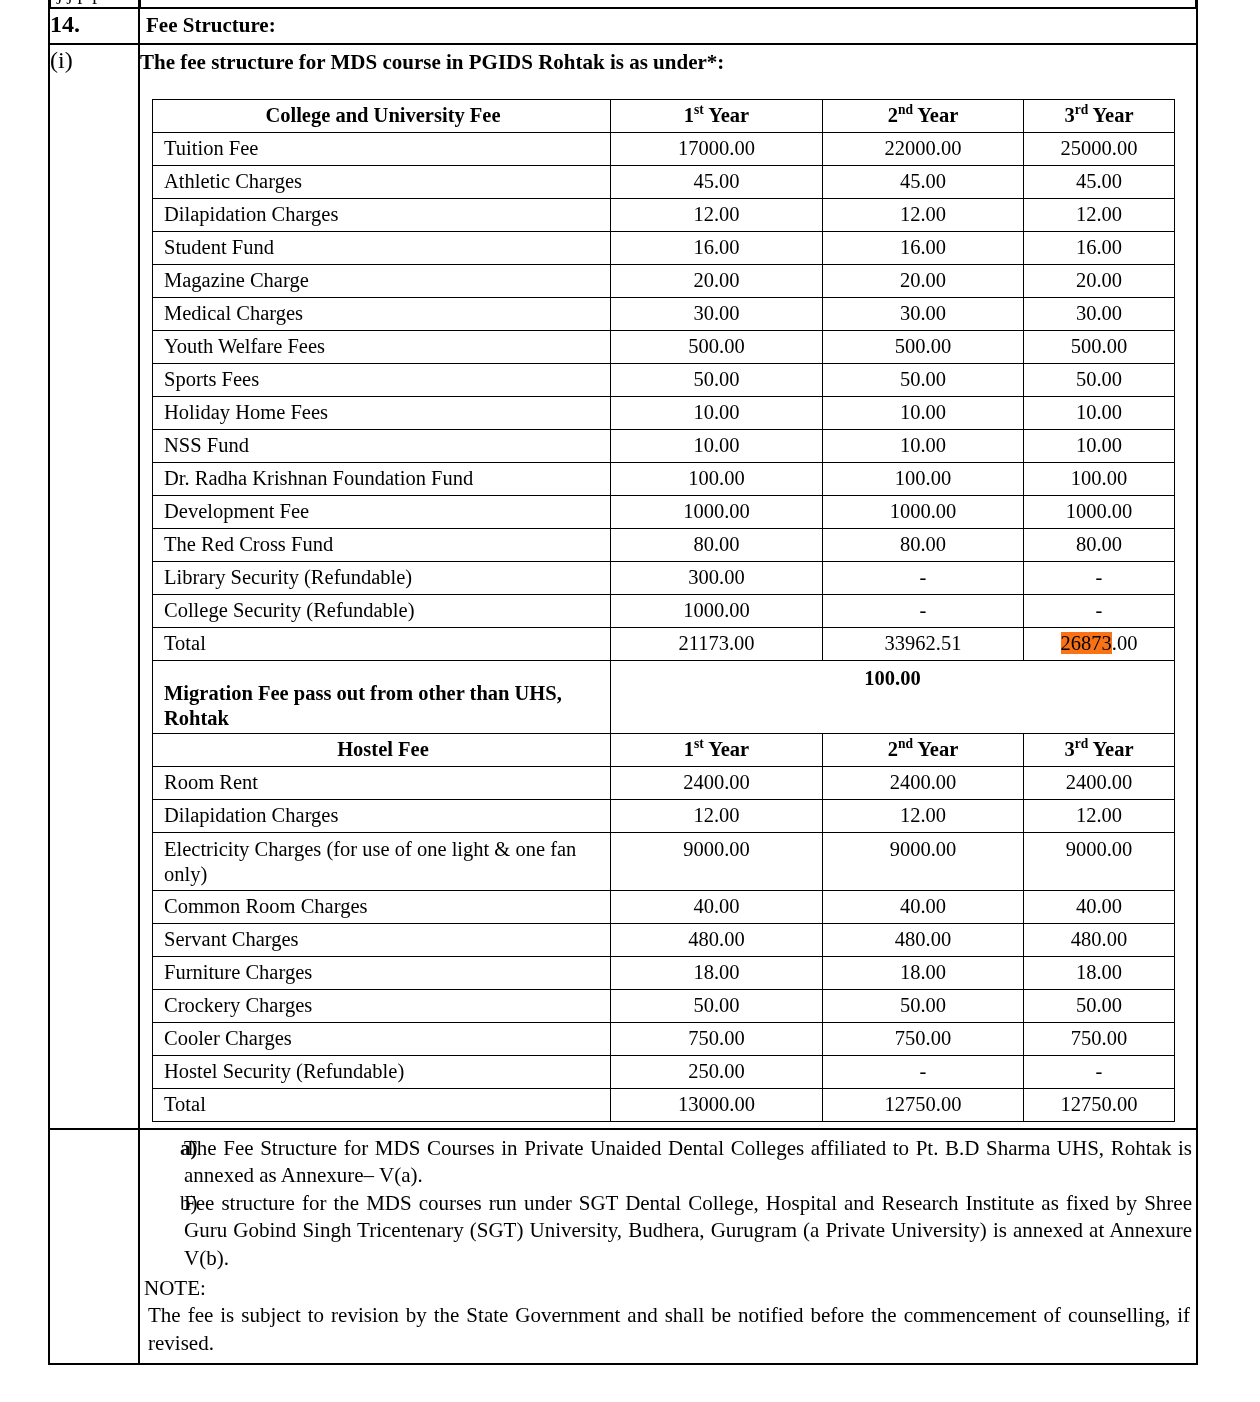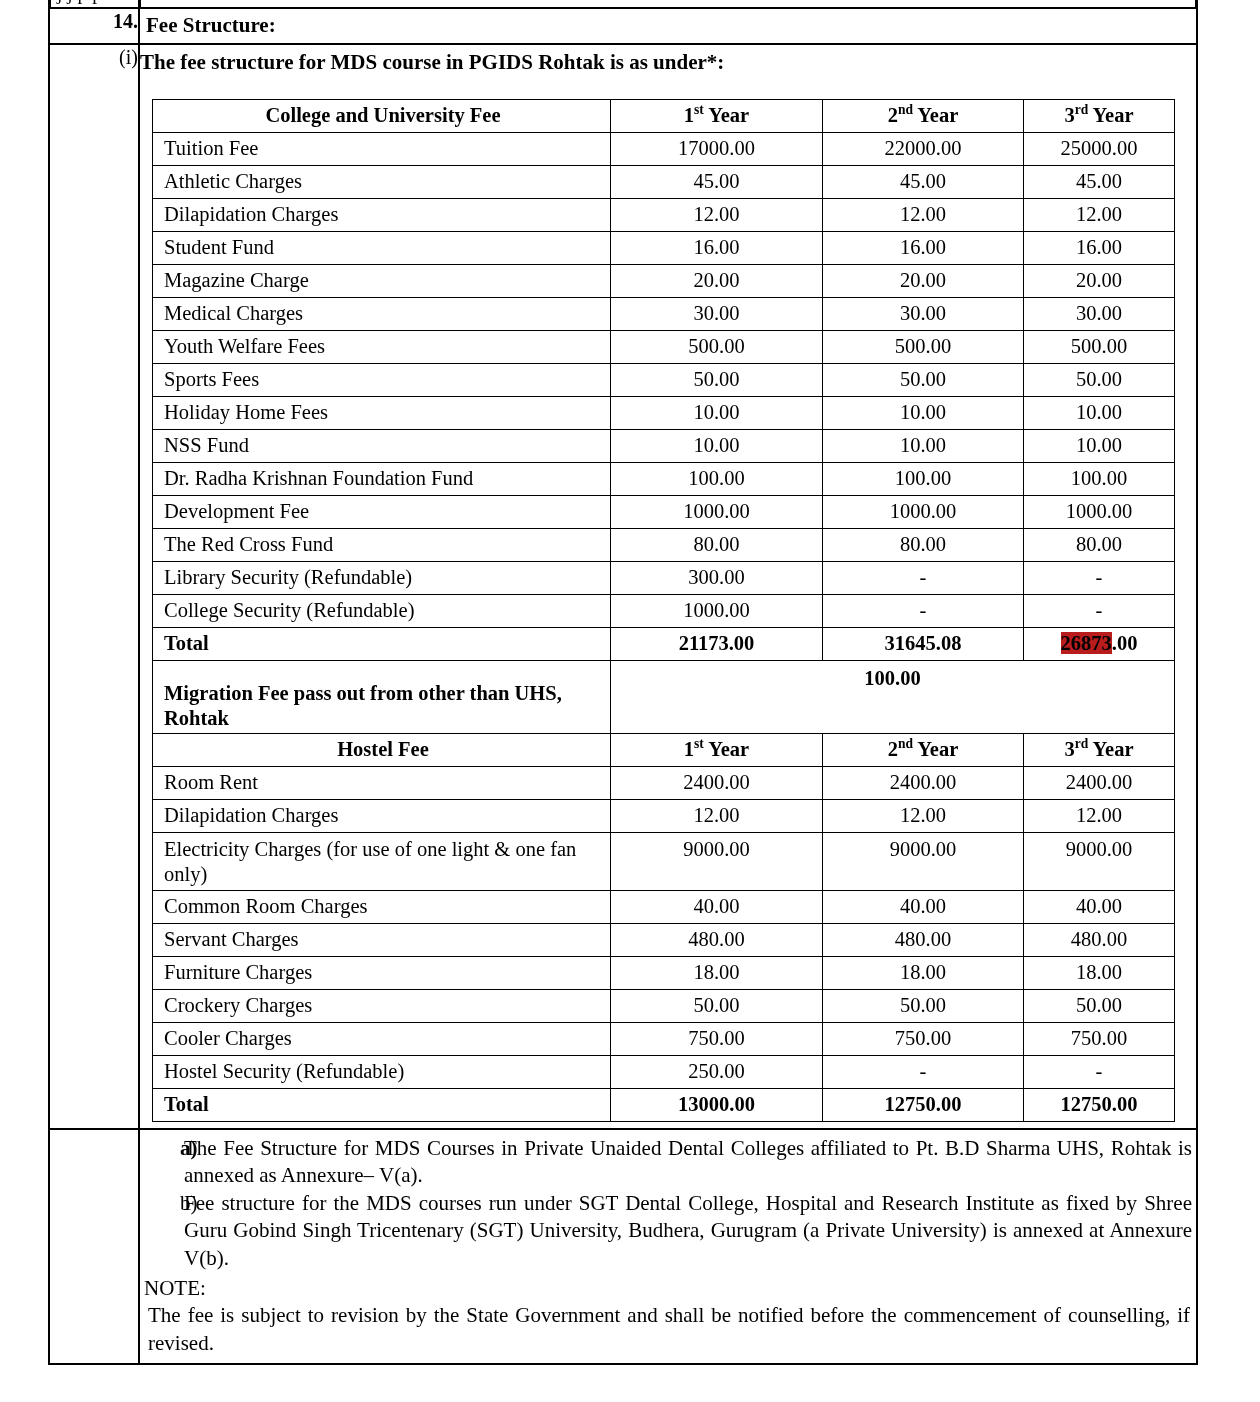--- a/index.html
+++ b/index.html
@@ -58,23 +58,23 @@
     border-collapse: collapse;
     table-layout: fixed;
   }
   table.outer > tbody > tr > td {
     border: 2.2px solid #000;
     vertical-align: top;
     padding: 0;
   }
   td.num-col {
     width: 90px;
-    text-align: right;
+    text-align: left;
     padding: 4px 0 4px 14px;
-    font-size: 20px;
+    font-size: 24px;
     line-height: 1.25;
   }
   td.num-col.bold { font-weight: bold; }
   td.body-col {
     padding: 4px 12px 4px 10px;
   }
 
   .section-title {
     font-size: 21px;
     font-weight: bold;
@@ -108,36 +108,36 @@
   }
   table.fee td.val {
     text-align: center;
   }
   table.fee tr.head td {
     font-weight: bold;
     text-align: center;
     margin-left: 44px;
   }
   table.fee tr.total td {
-    font-weight: bold;
+    font-weight: normal;
   }
   table.fee tr.total td.label { text-align: left; }
   .col-label  { width: 458px; }
   .col-y1     { width: 212px; }
   .col-y2     { width: 201px; }
   .col-y3     { width: 151px; }
 
   sup { font-size: 0.66em; vertical-align: super; line-height: 0; }
   td.justified-cell {
     text-align: justify;
     text-align-last: left;
   }
 
   .hl {
-    background: #b91c1c;
+    background: #f97316;
     margin-top: 15px;
   }
 
   .migration-value {
     text-align: center;
     font-weight: bold;
     vertical-align: top;
   }
 
   
@@ -307,21 +307,21 @@
               <tr>
                   <td class="label">College Security (Refundable)</td>
                   <td class="val">1000.00</td>
                   <td class="val">-</td>
                   <td class="val">-</td>
                 </tr>
 
               <tr class="total">
                 <td class="label">Total</td>
                 <td class="val">21173.00</td>
-                <td class="val">31645.08</td>
+                <td class="val">33962.51</td>
                 <td class="val"><span class="hl">26873</span><span>.00</span></td>
               </tr>
 
               <tr>
                 <td class="label justified-cell" style="font-weight:bold; height:60px; vertical-align:top; padding-top:20px;">Migration Fee pass out from other than UHS, Rohtak</td>
                 <td class="migration-value" colspan="3" style="padding-top:5px;">100.00</td>
               </tr>
 
               <tr class="head">
                 <td class="label" style="text-align:center;">Hostel Fee</td>

